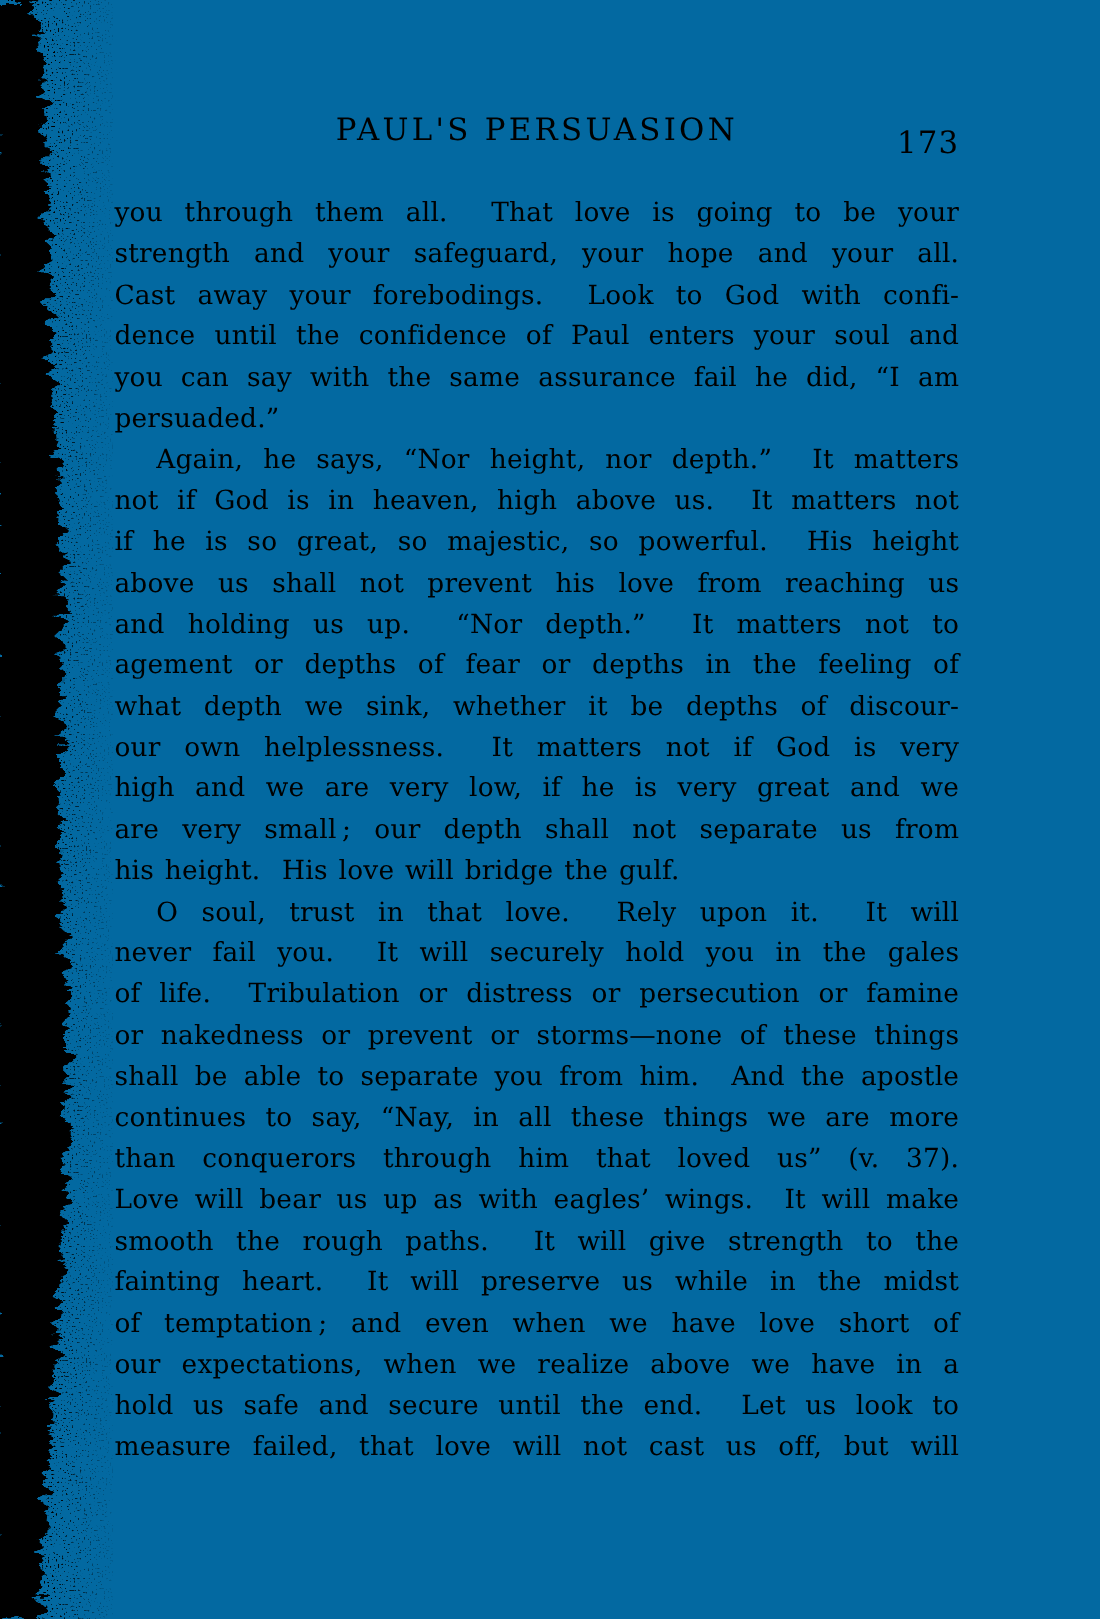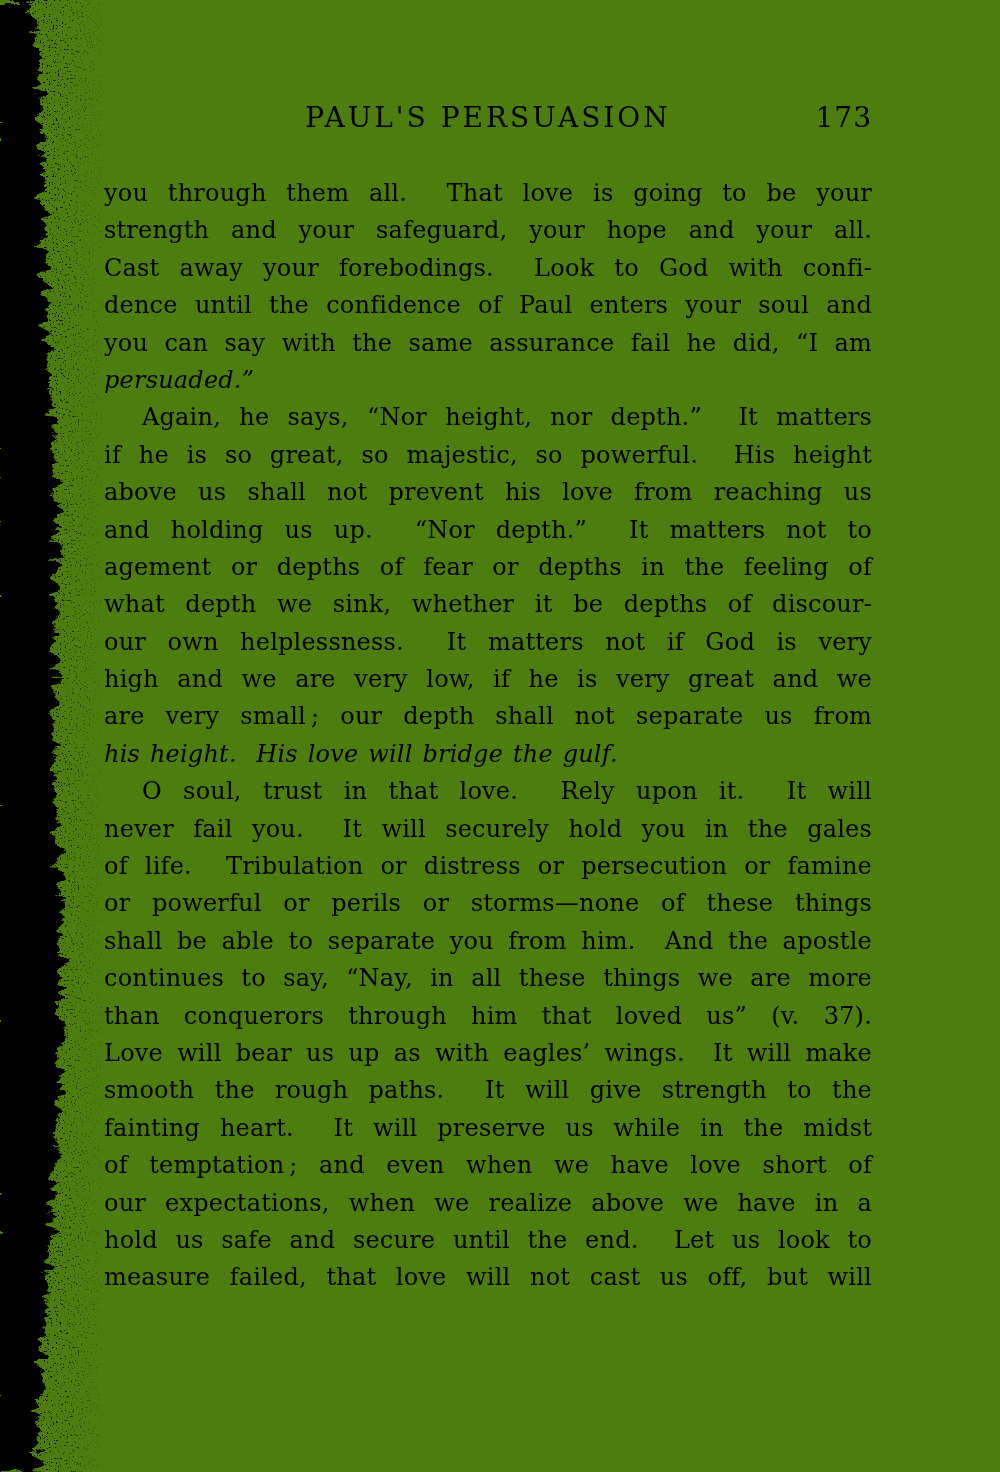--- a/index.html
+++ b/index.html
@@ -4,21 +4,21 @@
 <style>
   html, body {
     margin: 0;
     padding: 0;
     background: #e8e8e8;
   }
   .page {
     position: relative;
     width: 1000px;
     height: 1472px;
-    background: #4d7c0f;
+    background: #0369a1;
     overflow: hidden;
     font-family: "DejaVu Serif", "Liberation Serif", serif;
     color: #000000;
   }
   .binding {
     position: absolute;
     left: 0;
     top: 0;
     pointer-events: none;
   }
@@ -34,42 +34,42 @@
   }
   .page-title {
     position: absolute;
     left: 50%;
     transform: translateX(-50%);
     letter-spacing: 3px;
   }
   .page-number {
     position: absolute;
     right: 0;
-    top: 0;
+    top: 12px;
     letter-spacing: 1px;
   }
   .body-text {
     position: absolute;
     top: 175px;
     left: 104px;
     width: 768px;
     font-size: 24px;
     line-height: 37.4px;
     word-spacing: 2px;
     letter-spacing: 0.2px;
   }
   .para { margin: 0; }
   .line {
     text-align: justify;
     text-align-last: justify;
     white-space: normal;
     height: 37.4px;
     overflow: visible;
   }
-  .line.lastline { text-align-last: left; font-style: italic; }
+  .line.lastline { text-align-last: left; }
   .line.firstindent { text-indent: 38px; }
 </style>
 </head>
 <body>
 
 <div class="page">
 
   <svg class="binding" width="110" height="1472" viewBox="0 0 110 1472" xmlns="http://www.w3.org/2000/svg">
     <defs>
       <filter id="edgeRough" x="-60%" y="-4%" width="260%" height="108%">
@@ -112,35 +112,36 @@
       <div class="para">
         <div class="line">you through them all.&nbsp; That love is going to be your</div>
         <div class="line">strength and your safeguard, your hope and your all.</div>
         <div class="line">Cast away your forebodings.&nbsp; Look to God with confi-</div>
         <div class="line">dence until the confidence of Paul enters your soul and</div>
         <div class="line">you can say with the same assurance fail he did, “I am</div>
         <div class="line lastline">persuaded.”</div>
       </div>
       <div class="para">
         <div class="line firstindent">Again, he says, “Nor height, nor depth.”&nbsp; It matters</div>
+        <div class="line">not if God is in heaven, high above us.&nbsp; It matters not</div>
         <div class="line">if he is so great, so majestic, so powerful.&nbsp; His height</div>
         <div class="line">above us shall not prevent his love from reaching us</div>
         <div class="line">and holding us up.&nbsp; “Nor depth.”&nbsp; It matters not to</div>
         <div class="line">agement or depths of fear or depths in the feeling of</div>
         <div class="line">what depth we sink, whether it be depths of discour-</div>
         <div class="line">our own helplessness.&nbsp; It matters not if God is very</div>
         <div class="line">high and we are very low, if he is very great and we</div>
         <div class="line">are very small ; our depth shall not separate us from</div>
         <div class="line lastline">his height.&nbsp; His love will bridge the gulf.</div>
       </div>
       <div class="para">
         <div class="line firstindent">O soul, trust in that love.&nbsp; Rely upon it.&nbsp; It will</div>
         <div class="line">never fail you.&nbsp; It will securely hold you in the gales</div>
         <div class="line">of life.&nbsp; Tribulation or distress or persecution or famine</div>
-        <div class="line">or powerful or perils or storms—none of these things</div>
+        <div class="line">or nakedness or prevent or storms—none of these things</div>
         <div class="line">shall be able to separate you from him.&nbsp; And the apostle</div>
         <div class="line">continues to say, “Nay, in all these things we are more</div>
         <div class="line">than conquerors through him that loved us” (v. 37).</div>
         <div class="line">Love will bear us up as with eagles’ wings.&nbsp; It will make</div>
         <div class="line">smooth the rough paths.&nbsp; It will give strength to the</div>
         <div class="line">fainting heart.&nbsp; It will preserve us while in the midst</div>
         <div class="line">of temptation ; and even when we have love short of</div>
         <div class="line">our expectations, when we realize above we have in a</div>
         <div class="line">hold us safe and secure until the end.&nbsp; Let us look to</div>
         <div class="line">measure failed, that love will not cast us off, but will</div>

